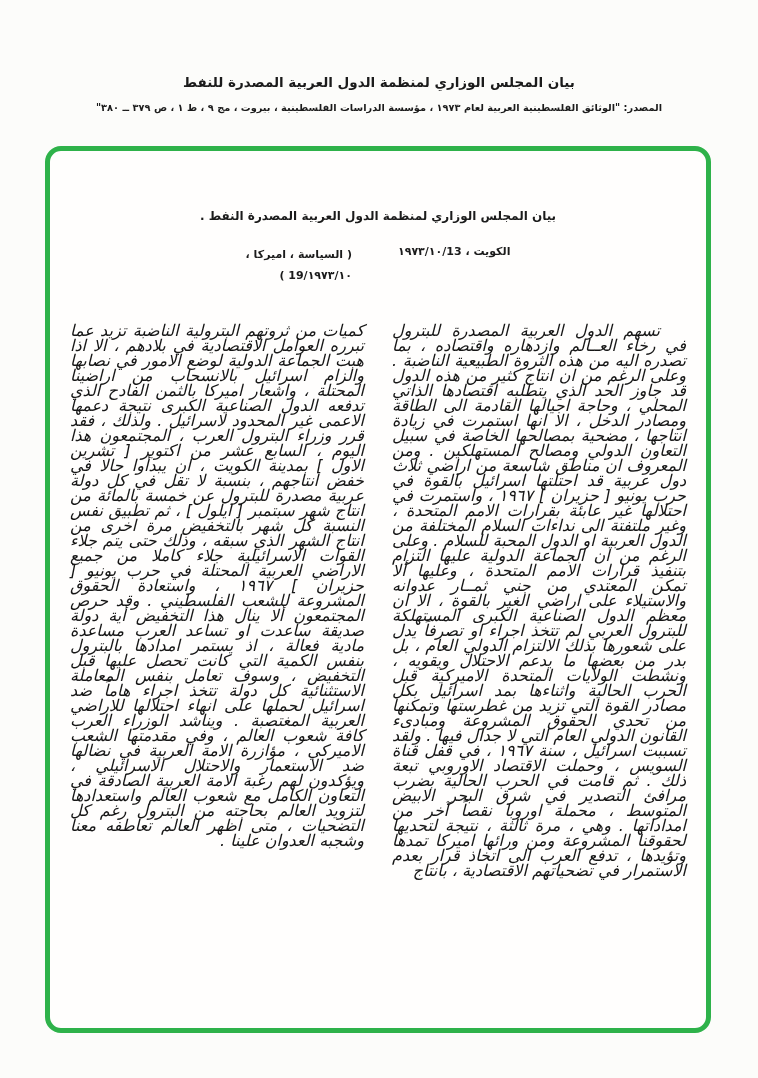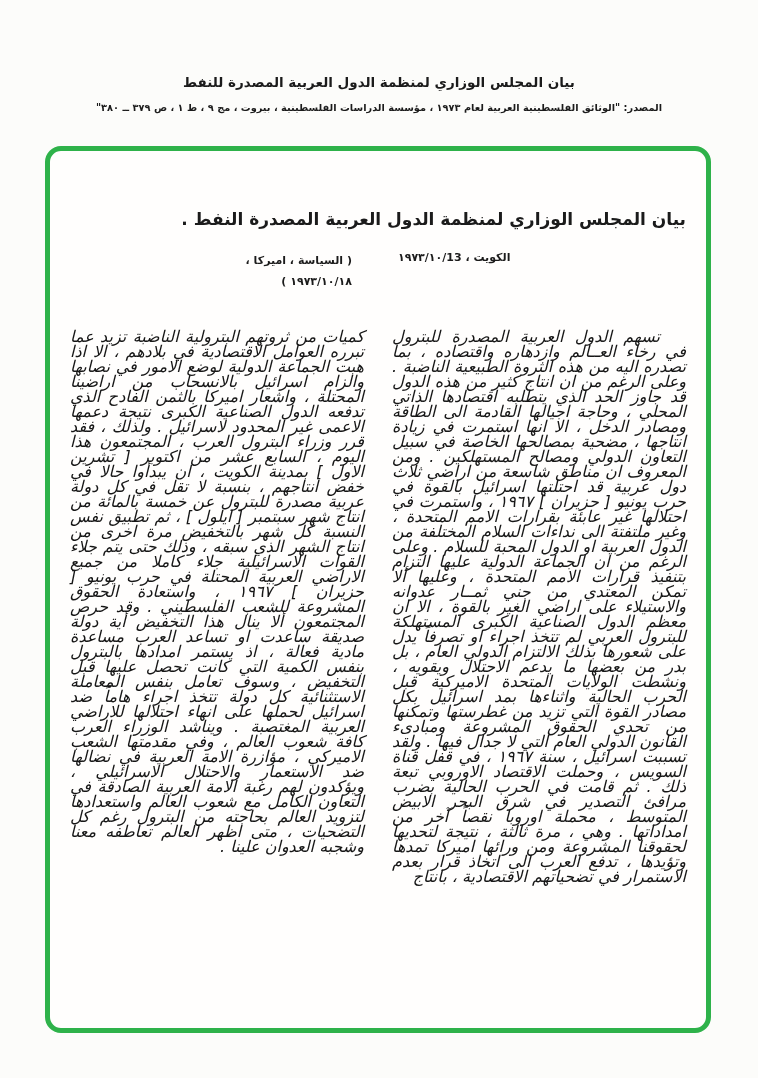--- a/index.html
+++ b/index.html
@@ -22,21 +22,21 @@
     position: absolute;
     left: 45px; top: 146px;
     width: 666px; height: 887px;
     background: #fffefd;
     border: 5px solid #2eb24a;
     border-radius: 16px;
   }
 
   .doc-inner { direction: rtl; padding: 58px 20px 0 20px; height: 100%; }
 
-  .doc-title { text-align: right; font-size: 17px; font-weight: 700; }
+  .doc-title { text-align: center; font-size: 12px; font-weight: 700; }
 
   .dateline {
     margin-top: 22px;
     display: flex;
     justify-content: center;
     align-items: flex-start;
     gap: 46px;
     font-size: 11px;
     font-weight: 700;
   }
@@ -62,21 +62,21 @@
 </header>
 
 <section class="document-frame" style="border-color: rgb(46, 178, 74);">
   <div class="doc-inner">
     <h2 class="doc-title">بيان المجلس الوزاري لمنظمة الدول العربية المصدرة النفط .</h2>
 
     <div class="dateline">
       <div class="place-date">الكويت ، ١٩٧٣/١٠/13</div>
       <div class="publication">
         <div class="pub-line">( السياسة ، اميركا ،</div>
-        <div class="pub-line">١٩٧٣/١٠/١٨ )</div>
+        <div class="pub-line">١٩٧٣/١٠/19 )</div>
       </div>
     </div>
 
     <div class="columns">
       <div class="col col-right">تسهم الدول العربية المصدرة للبترول في رخاء العــالم وازدهاره واقتصاده ، بما تصدره اليه من هذه الثروة الطبيعية الناضبة . وعلى الرغم من ان انتاج كثير من هذه الدول قد جاوز الحد الذي يتطلبه اقتصادها الذاتي المحلي ، وحاجة اجيالها القادمة الى الطاقة ومصادر الدخل ، الا انها استمرت في زيادة انتاجها ، مضحية بمصالحها الخاصة في سبيل التعاون الدولي ومصالح المستهلكين . ومن المعروف ان مناطق شاسعة من اراضي ثلاث دول عربية قد احتلتها اسرائيل بالقوة في حرب يونيو [ حزيران ] ١٩٦٧ ، واستمرت في احتلالها غير عابئة بقرارات الامم المتحدة ، وغير ملتفتة الى نداءات السلام المختلفة من الدول العربية او الدول المحبة للسلام . وعلى الرغم من ان الجماعة الدولية عليها التزام بتنفيذ قرارات الامم المتحدة ، وعليها ألا تمكن المعتدي من جني ثمــار عدوانه والاستيلاء على اراضي الغير بالقوة ، الا ان معظم الدول الصناعية الكبرى المستهلكة للبترول العربي لم تتخذ اجراء او تصرفاً يدل على شعورها بذلك الالتزام الدولي العام ، بل بدر من بعضها ما يدعم الاحتلال ويقويه ، ونشطت الولايات المتحدة الاميركية قبل الحرب الحالية واثناءها بمد اسرائيل بكل مصادر القوة التي تزيد من غطرستها وتمكنها من تحدي الحقوق المشروعة ومبادىء القانون الدولي العام التي لا جدال فيها . ولقد تسببت اسرائيل ، سنة ١٩٦٧ ، في قفل قناة السويس ، وحملت الاقتصاد الاوروبي تبعة ذلك . ثم قامت في الحرب الحالية بضرب مرافئ التصدير في شرق البحر الابيض المتوسط ، محملة اوروبا نقصاً آخر من امداداتها . وهي ، مرة ثالثة ، نتيجة لتحديها لحقوقنا المشروعة ومن ورائها اميركا تمدها وتؤيدها ، تدفع العرب الى اتخاذ قرار بعدم الاستمرار في تضحياتهم الاقتصادية ، بانتاج</div>
       <div class="col col-left">كميات من ثروتهم البترولية الناضبة تزيد عما تبرره العوامل الاقتصادية في بلادهم ، الا اذا هبت الجماعة الدولية لوضع الامور في نصابها والزام اسرائيل بالانسحاب من اراضينا المحتلة ، واشعار اميركا بالثمن الفادح الذي تدفعه الدول الصناعية الكبرى نتيجة دعمها الاعمى غير المحدود لاسرائيل . ولذلك ، فقد قرر وزراء البترول العرب ، المجتمعون هذا اليوم ، السابع عشر من اكتوبر [ تشرين الاول ] بمدينة الكويت ، ان يبدأوا حالا في خفض انتاجهم ، بنسبة لا تقل في كل دولة عربية مصدرة للبترول عن خمسة بالمائة من انتاج شهر سبتمبر [ ايلول ] ، ثم تطبيق نفس النسبة كل شهر بالتخفيض مرة اخرى من انتاج الشهر الذي سبقه ، وذلك حتى يتم جلاء القوات الاسرائيلية جلاء كاملا من جميع الاراضي العربية المحتلة في حرب يونيو [ حزيران ] ١٩٦٧ ، واستعادة الحقوق المشروعة للشعب الفلسطيني . وقد حرص المجتمعون ألا ينال هذا التخفيض أية دولة صديقة ساعدت او تساعد العرب مساعدة مادية فعالة ، اذ يستمر امدادها بالبترول بنفس الكمية التي كانت تحصل عليها قبل التخفيض ، وسوف تعامل بنفس المعاملة الاستثنائية كل دولة تتخذ اجراء هاماً ضد اسرائيل لحملها على انهاء احتلالها للاراضي العربية المغتصبة . ويناشد الوزراء العرب كافة شعوب العالم ، وفي مقدمتها الشعب الاميركي ، مؤازرة الامة العربية في نضالها ضد الاستعمار والاحتلال الاسرائيلي ، ويؤكدون لهم رغبة الامة العربية الصادقة في التعاون الكامل مع شعوب العالم واستعدادها لتزويد العالم بحاجته من البترول رغم كل التضحيات ، متى اظهر العالم تعاطفه معنا وشجبه العدوان علينا .</div>
     </div>
   </div>
 </section>
 

